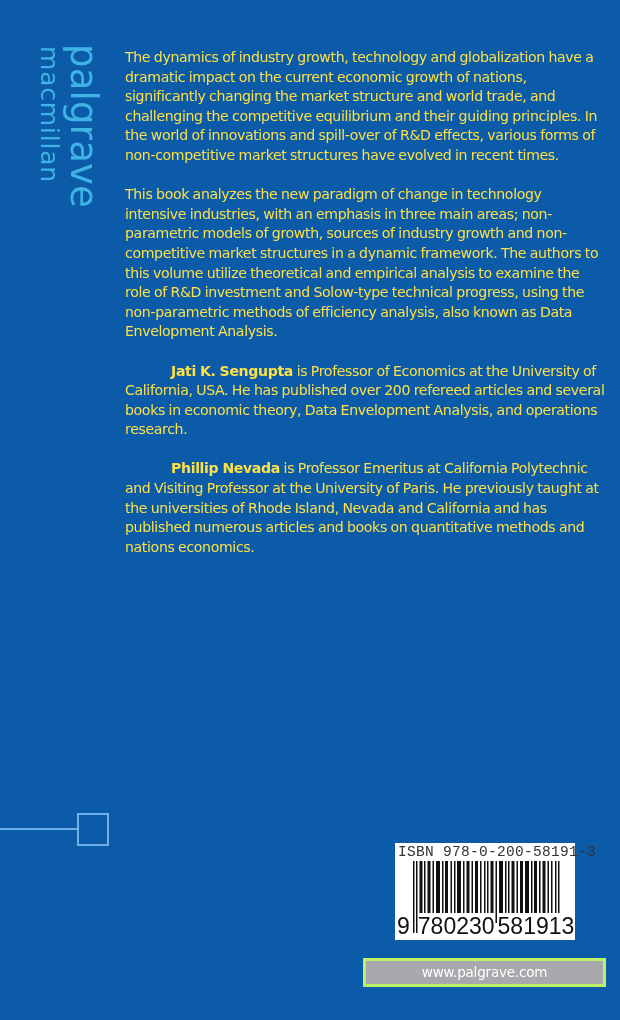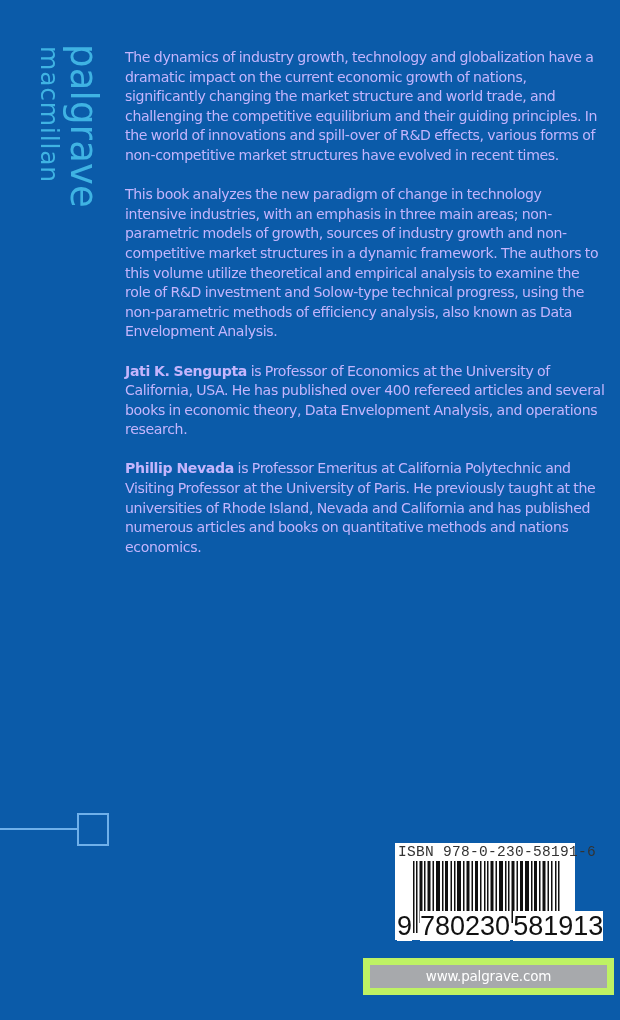--- a/index.html
+++ b/index.html
@@ -32,29 +32,29 @@
     letter-spacing:0.2px;
   }
   .logo-macmillan {
     left:62px; top:46px;
     font-size:25px;
     line-height:25px;
     letter-spacing:0.8px;
   }
   .blurb {
     position:absolute; left:125px; top:48px; width:480px;
-    color:#c4b5fd;
+    color:#fde047;
     font-family:"DejaVu Sans", sans-serif;
     font-size:14.1px;
     line-height:19.6px;
     letter-spacing:-0.35px;
     word-spacing:-0.5px;
   }
   .para { margin:0 0 19.6px 0; }
-  .para strong { font-weight:bold; }
+  .para strong { font-weight:bold;margin-left:46px; }
   .deco-line {
     position:absolute; left:0; top:828px; width:77px; height:2px;
     background:#6fb0ea;
   }
   .deco-square {
     position:absolute; left:77px; top:813px; width:28px; height:29px;
     border:2px solid #6fb0ea;
   }
   .barcode-box {
     position:absolute; left:395px; top:843px; width:180px; height:97px;
@@ -67,29 +67,29 @@
     color:#333;
     letter-spacing:0.3px;
     white-space:nowrap;
   }
   .bars {
     position:absolute; left:18px; top:18px; width:150px; height:72px;
   }
   .ean-digits {
     position:absolute; left:2px; top:70px;
     font-family:"Liberation Sans", sans-serif;
-    font-size:27px; line-height:27px;
+    font-size:23px; line-height:27px;
     color:#111;
     white-space:nowrap;
   }
   .ean-digits span { background:#fff; }
   .url-bar {
     position:absolute; left:363px; top:958px; width:237px; height:23px;
     background:#a7a9ac;
-    border:7px solid #bef264;
+    border:3px solid #bef264;
     color:#ffffff;
     font-family:"DejaVu Sans", sans-serif;
     font-size:13.5px;
     line-height:23px;
     text-align:center;
     letter-spacing:-0.2px;
   }
 </style>
 </head>
 <body>
@@ -102,32 +102,32 @@
   </div>
 
   <div class="blurb">
     <p class="para">
       <span>The dynamics of industry growth, technology and globalization have a dramatic impact on the current economic growth of nations, significantly changing the market structure and world trade, and challenging the competitive equilibrium and their guiding principles. In the world of innovations and spill-over of R&amp;D effects, various forms of non-competitive market structures have evolved in recent times.</span>
     </p>
     <p class="para">
       <span>This book analyzes the new paradigm of change in technology intensive industries, with an emphasis in three main areas; non-parametric models of growth, sources of industry growth and non-competitive market structures in a dynamic framework. The authors to this volume utilize theoretical and empirical analysis to examine the role of R&amp;D investment and Solow-type technical progress, using the non-parametric methods of efficiency analysis, also known as Data Envelopment Analysis.</span>
     </p>
     <p class="para">
-      <strong>Jati K. Sengupta</strong><span> is Professor of Economics at the University of California, USA. He has published over 400 refereed articles and several books in economic theory, Data Envelopment Analysis, and operations research.</span>
+      <strong>Jati K. Sengupta</strong><span> is Professor of Economics at the University of California, USA. He has published over 200 refereed articles and several books in economic theory, Data Envelopment Analysis, and operations research.</span>
     </p>
     <p class="para">
       <strong>Phillip Nevada</strong><span> is Professor Emeritus at California Polytechnic and Visiting Professor at the University of Paris. He previously taught at the universities of Rhode Island, Nevada and California and has published numerous articles and books on quantitative methods and nations economics.</span>
     </p>
   </div>
 
   <div class="deco-line"></div>
   <div class="deco-square"></div>
 
   <div class="barcode-box">
-    <div class="isbn-text">ISBN 978-0-230-58191-6</div>
+    <div class="isbn-text">ISBN 978-0-200-58191-3</div>
     <svg class="bars" viewBox="0 0 150 72" preserveAspectRatio="none">
       <g fill="#111">
 
         <rect x="0" y="0" width="1.5" height="72"></rect>
         <rect x="3" y="0" width="1.5" height="72"></rect>
 
         <rect x="6.5" y="0" width="3" height="62"></rect>
         <rect x="11" y="0" width="1.5" height="62"></rect>
         <rect x="14.5" y="0" width="3" height="62"></rect>
         <rect x="19.5" y="0" width="1.5" height="62"></rect>

